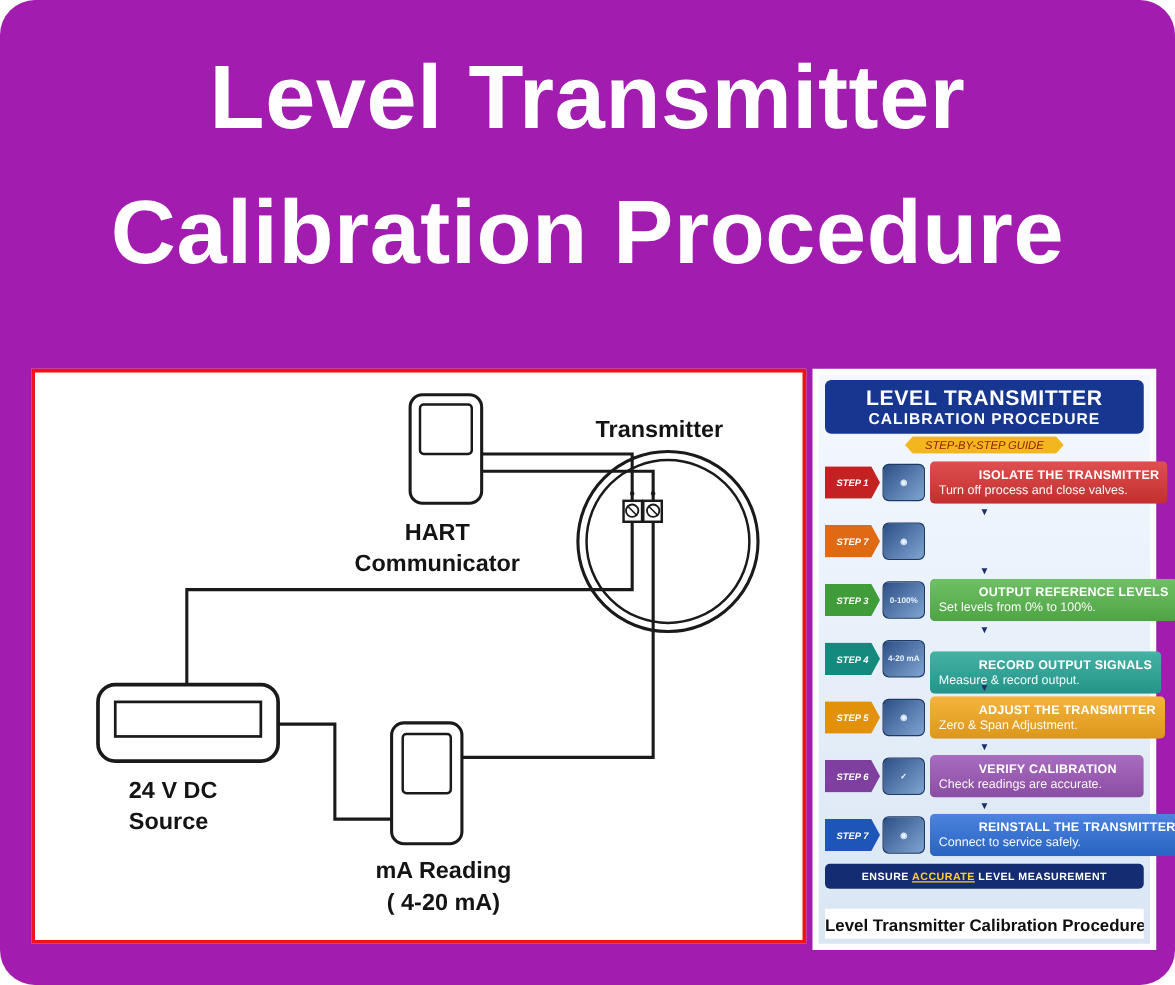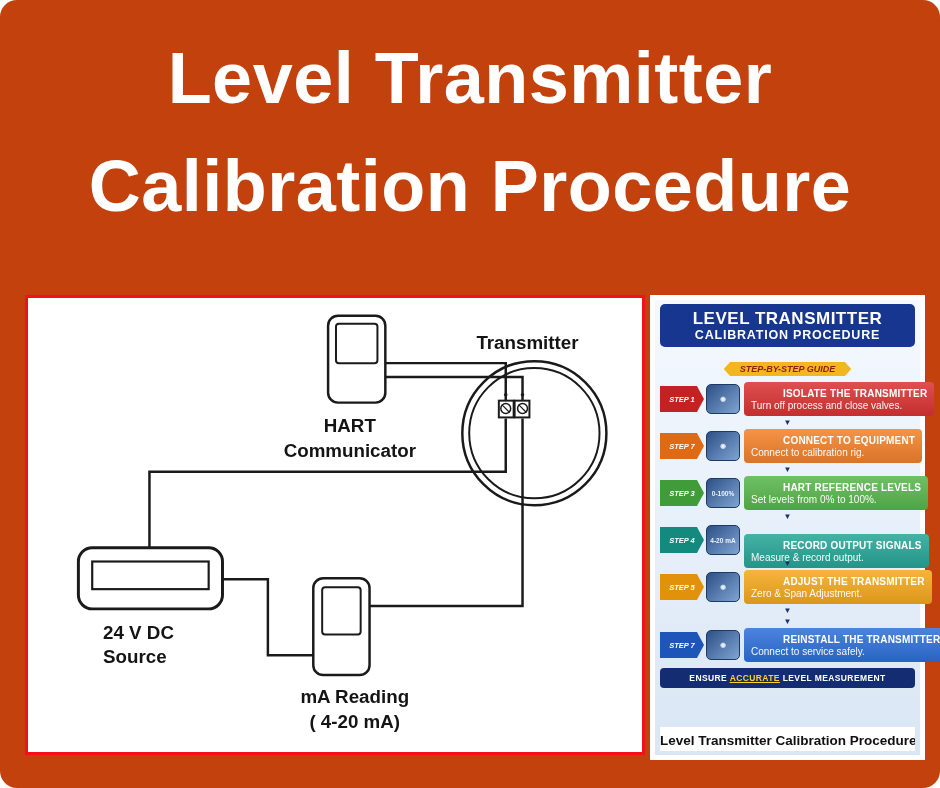--- a/index.html
+++ b/index.html
@@ -8,21 +8,21 @@
   .title { position:absolute; top:24px; left:0; width:940px; text-align:center; color:#ffffff;
            font-weight:800; font-size:72px; line-height:108px; letter-spacing:0.5px; }
   .wiring-panel { position:absolute; left:25px; top:295px; width:620px; height:460px;
                   background:#ffffff; border:3px solid #f2111b; }
   .wiring-panel svg { width:100%; height:100%; display:block; }
   .ig-panel { position:absolute; left:650px; top:295px; width:275px; height:465px; background:#ffffff; padding:5px; }
   .ig { width:100%; height:100%; background:linear-gradient(#f5f9ff,#d9e6f4); display:flex; flex-direction:column; padding:4px 5px; }
   .ig-header { color:#ffffff; text-align:center; padding:5px 2px 4px; border-radius:5px; }
   .ig-h1 { font-size:17px; font-weight:800; letter-spacing:0.5px; line-height:19px; }
   .ig-h2 { font-size:12.5px; font-weight:800; letter-spacing:0.8px; line-height:15px; }
-  .ribbon { align-self:center; margin-top:15px; font-size:9px; font-weight:700; font-style:italic;
+  .ribbon { align-self:center; margin-top:2px; font-size:9px; font-weight:400; font-style:italic;
             padding:2px 16px; clip-path:polygon(5% 0,95% 0,100% 50%,95% 100%,5% 100%,0 50%); }
   .steps { display:flex; flex-direction:column; margin-top:5px; }
   .step-row { display:flex; align-items:center; height:36px; }
   .step-tag { width:44px; height:26px; flex:none; color:#fff; font-size:7.5px; font-weight:800; font-style:italic;
               display:flex; align-items:center; justify-content:center;
               clip-path:polygon(0 0,84% 0,100% 50%,84% 100%,0 100%); margin-right:2px; }
   .step-icon { width:34px; height:30px; flex:none; border-radius:5px; margin-right:4px;
                background:linear-gradient(135deg,#2d4f86,#7fa5d2); border:1px solid #1d3a66;
                color:#eaf2ff; font-size:6.5px; font-weight:bold; display:flex; align-items:center;
                justify-content:center; text-align:center; overflow:hidden; }
@@ -34,21 +34,21 @@
   .arrow-down { height:11px; text-align:center; font-size:8px; line-height:11px; color:#1b2f6e; }
   .footer-bar { margin-top:5px; color:#ffffff; font-size:8.5px; font-weight:800; letter-spacing:0.4px;
                 text-align:center; padding:5px 2px; border-radius:4px; white-space:nowrap; }
   .caption { margin-top:auto; background:#ffffff; color:#101010; font-weight:800; font-size:13.5px;
              text-align:center; padding:6px 0 3px; white-space:nowrap; overflow:hidden; }
   svg text { font-family:"Liberation Sans", sans-serif; font-weight:bold; font-size:19px; fill:#141414; }
 </style>
 </head>
 <body>
 
-<div class="canvas" style="background: #c2410c; border-radius: 17px;">
+<div class="canvas" style="background: #a21caf;">
 
   <div class="title">
     <div>Level Transmitter</div>
     <div>Calibration Procedure</div>
   </div>
 
   <div class="wiring-panel" style="border-color: rgb(242, 17, 27);">
     <svg viewBox="0 0 620 460">
 
       <polyline points="361,66 483,66 483,104" fill="none" stroke="#1a1a1a" stroke-width="2.5"></polyline>
@@ -106,34 +106,30 @@
             <div class="step-sub">Turn off process and close valves.</div>
           </div>
         </div>
         <div class="arrow-down">▼</div>
 
         <div class="step-row">
           <div class="step-tag" style="background: rgb(224, 106, 20);">STEP 7</div>
           <div class="step-icon">
               <span>◉</span>
             </div>
-          <div class="step-banner" style="background-color: rgb(243, 129, 42);">
-            <div class="step-title">CONNECT TO EQUIPMENT</div>
-            <div class="step-sub">Connect to calibration rig.</div>
-          </div>
         </div>
         <div class="arrow-down">▼</div>
 
         <div class="step-row">
           <div class="step-tag" style="background: rgb(63, 156, 56);">STEP 3</div>
           <div class="step-icon">
               <span>0-100%</span>
             </div>
           <div class="step-banner" style="background-color: rgb(88, 182, 76);">
-            <div class="step-title">HART REFERENCE LEVELS</div>
+            <div class="step-title">OUTPUT REFERENCE LEVELS</div>
             <div class="step-sub">Set levels from 0% to 100%.</div>
           </div>
         </div>
         <div class="arrow-down">▼</div>
 
         <div class="step-row">
           <div class="step-tag" style="background: rgb(19, 138, 125);">STEP 4</div>
           <div class="step-icon">
               <span>4-20 mA</span>
             </div>
@@ -149,20 +145,30 @@
           <div class="step-icon">
               <span>◉</span>
             </div>
           <div class="step-banner" style="background-color: rgb(244, 168, 29);">
             <div class="step-title">ADJUST THE TRANSMITTER</div>
             <div class="step-sub">Zero &amp; Span Adjustment.</div>
           </div>
         </div>
         <div class="arrow-down">▼</div>
 
+        <div class="step-row">
+          <div class="step-tag" style="background: rgb(127, 63, 158);">STEP 6</div>
+          <div class="step-icon">
+              <span>✓</span>
+            </div>
+          <div class="step-banner" style="background-color: rgb(154, 85, 181);">
+            <div class="step-title">VERIFY CALIBRATION</div>
+            <div class="step-sub">Check readings are accurate.</div>
+          </div>
+        </div>
         <div class="arrow-down">▼</div>
 
         <div class="step-row">
           <div class="step-tag" style="background: rgb(29, 85, 184);">STEP 7</div>
           <div class="step-icon">
               <span>◉</span>
             </div>
           <div class="step-banner" style="background-color: rgb(46, 111, 216);">
             <div class="step-title">REINSTALL THE TRANSMITTER</div>
             <div class="step-sub">Connect to service safely.</div>

